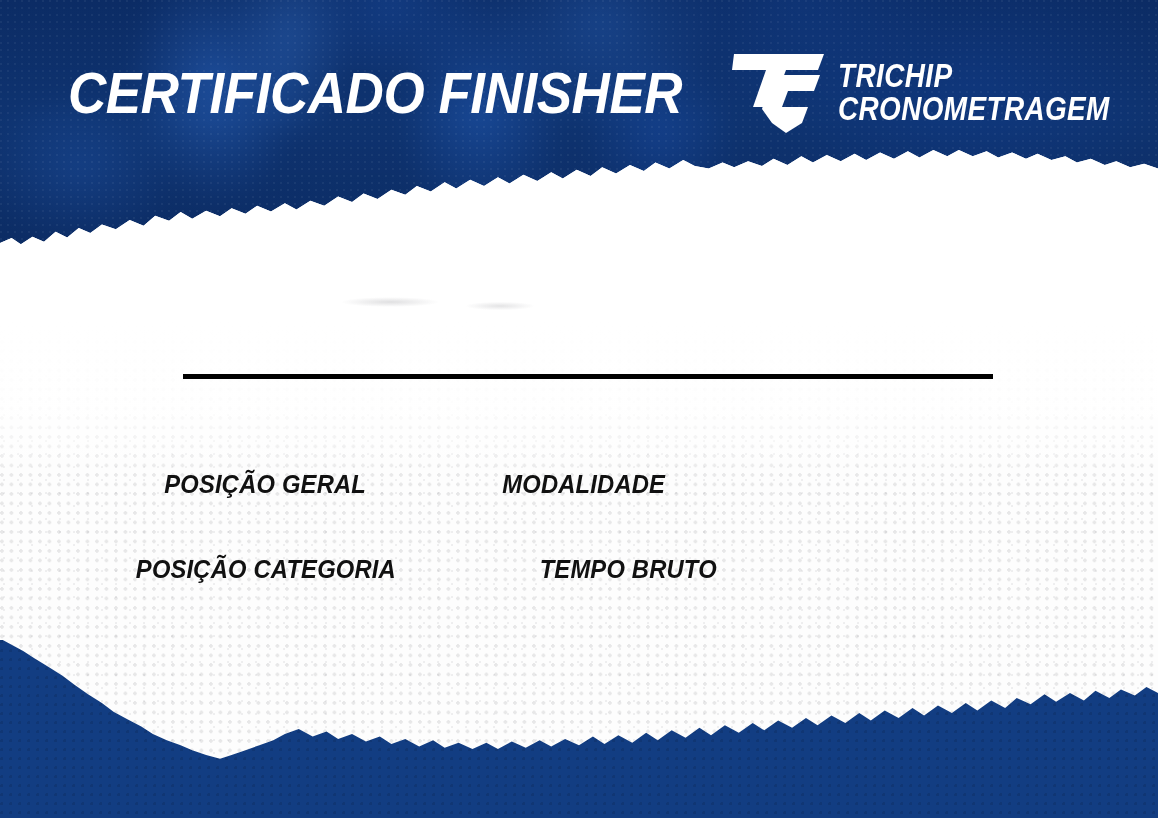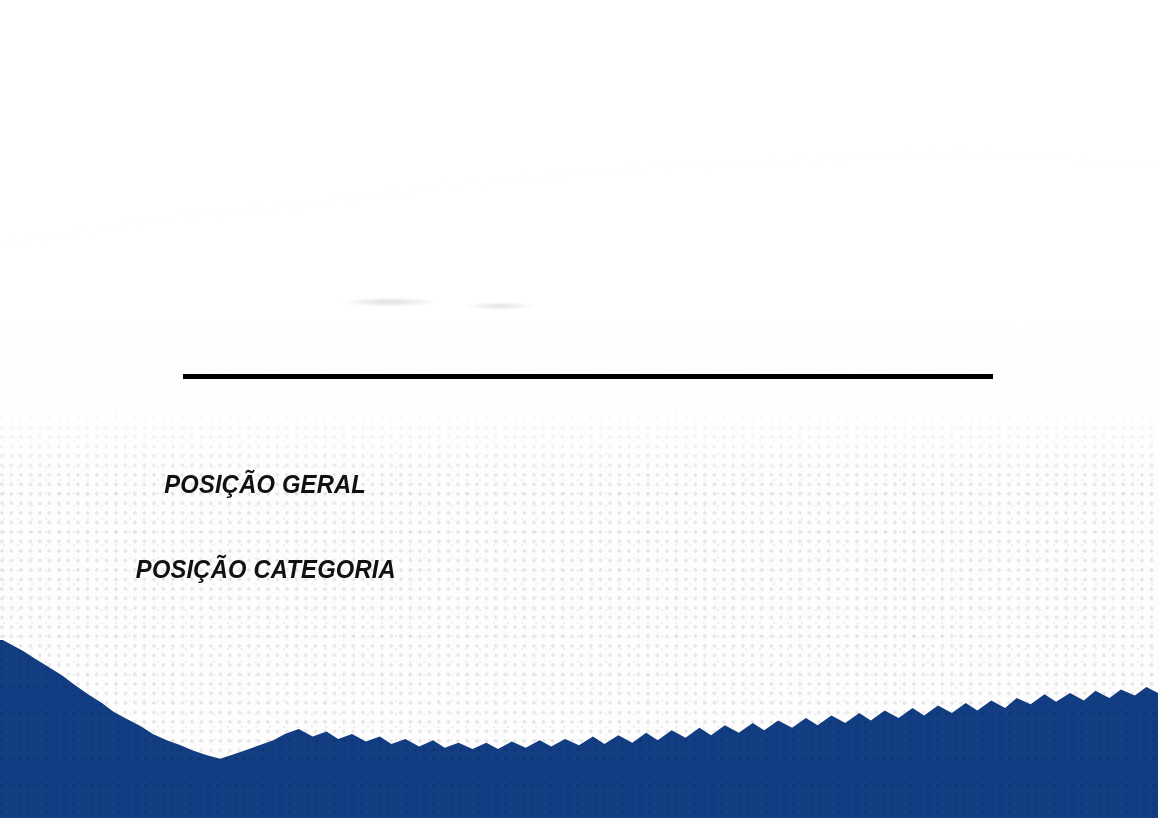--- a/index.html
+++ b/index.html
@@ -247,42 +247,79 @@
         L0.030,0.820 L0.020,0.808 L0.008,0.796 L0,0.788
         Z"></path>
     </clipPath>
   </defs>
 </svg>
 
 <div id="certificate">
 
   <div class="blue-bottom"></div>
 
+  <div class="header">
+    <div class="photo"></div>
+    <div class="tint"></div>
+    <div class="grain"></div>
+
+    <div class="header-row">
+      <div class="cert-title">CERTIFICADO FINISHER</div>
+
+      <div class="logo">
+
+        <svg class="logo-mark" viewBox="0 0 96 82">
+          <g fill="#ffffff">
+
+            <path d="M6,3 L96,3 L90,19 L4,19 Z"></path>
+
+            <path d="M38,19 L58,19 L44,56 L25,56 Z"></path>
+
+            <path d="M44,24 L92,24 L86,40 L60,40 L54,56 L80,56 L74,72 L44,72
+                     L34,58 Z"></path>
+
+            <path d="M44,72 L74,72 L58,82 Z"></path>
+          </g>
+        </svg>
+
+        <div class="logo-text">
+          <div class="l1">TRICHIP</div>
+          <div class="l2">CRONOMETRAGEM</div>
+        </div>
+      </div>
+    </div>
+  </div>
 
   <div class="sheet">
     <div class="halftone"></div>
     <div class="halftone2"></div>
     <div class="fadewhite"></div>
     <div class="ghost"></div>
   </div>
 
   <div class="content">
 
     <div class="name-rule"></div>
 
     <div class="fields">
 
       <div class="field-row row-1">
         <div class="field f1">
           <span>POSIÇÃO GERAL</span>
         </div>
+        <div class="field f2">
+          <span>MODALIDADE</span>
+        </div>
       </div>
 
       <div class="field-row row-2">
         <div class="field f1">
           <span>POSIÇÃO CATEGORIA</span>
         </div>
+        <div class="field f3">
+          <span>TEMPO BRUTO</span>
+        </div>
       </div>
 
     </div>
   </div>
 
 </div>
 
 </body></html>

